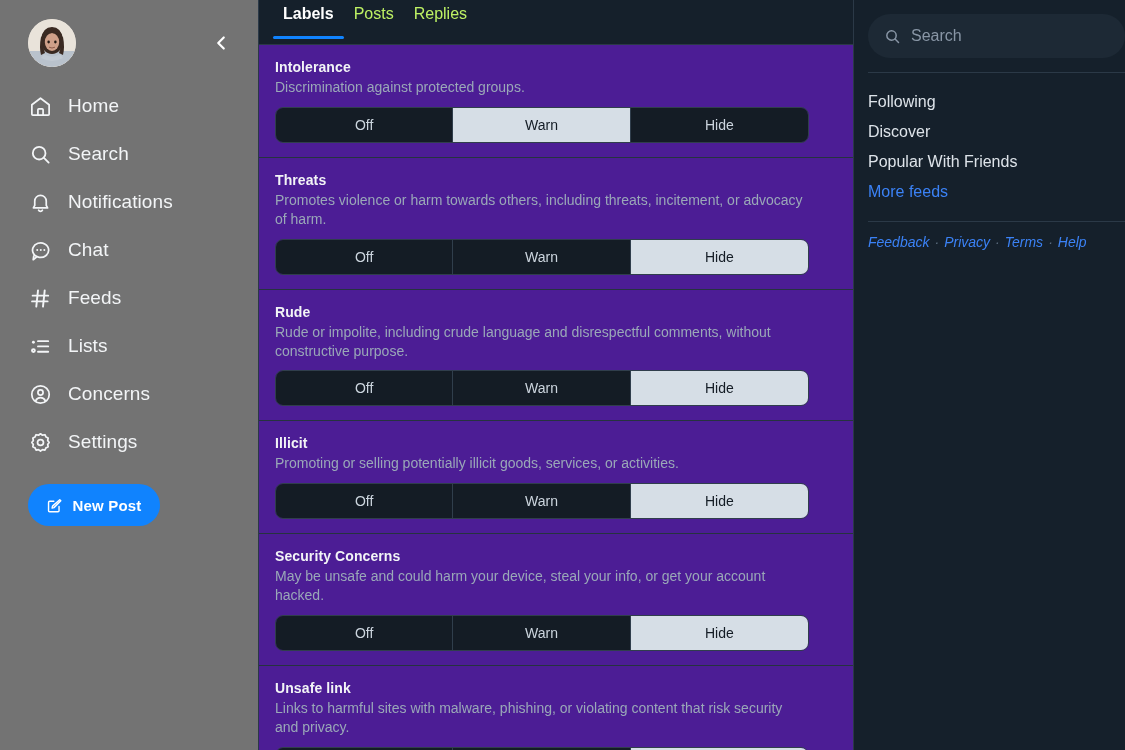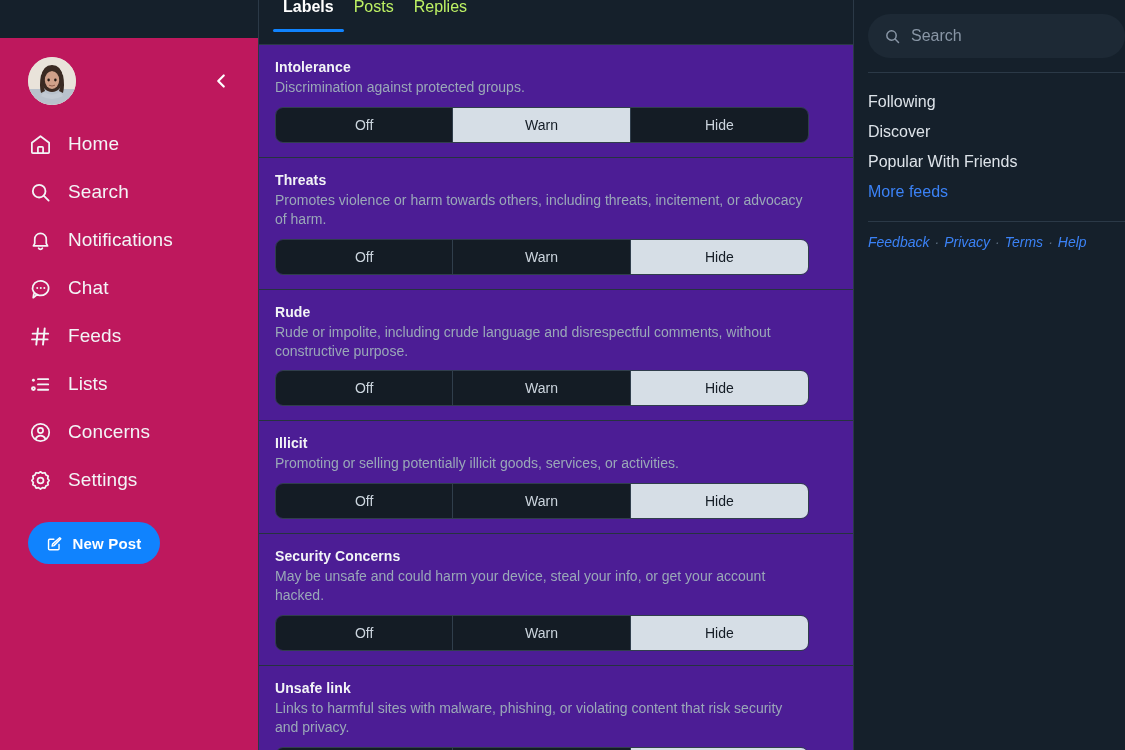--- a/index.html
+++ b/index.html
@@ -16,24 +16,23 @@
   .app {
     display: flex;
     width: 1125px;
     height: 750px;
   }
 
   
   .leftnav {
     width: 258px;
     flex: 0 0 258px;
-    background: #be185d;
+    background: #737373;
     padding: 16px 0 0 0;
     position: relative;
-    margin-top: 38px;
   }
 
   .nav-top {
     display: flex;
     align-items: center;
     justify-content: space-between;
     padding: 0 24px 0 28px;
     height: 54px;
   }
 
@@ -111,21 +110,21 @@
     display: flex;
     flex-direction: column;
     height: 750px;
     overflow: hidden;
   }
 
   .tabbar {
     height: 45px;
     flex: 0 0 45px;
     display: flex;
-    align-items: flex-end;
+    align-items: center;
     padding: 0 0 12px 14px;
     border-bottom: 1px solid #2b3947;
     background: #15202b;
     position: relative;
   }
   .tab {
     padding: 11px 10px 0 10px;
     height: 45px;
     font-size: 16px;
     color: #bef264;

